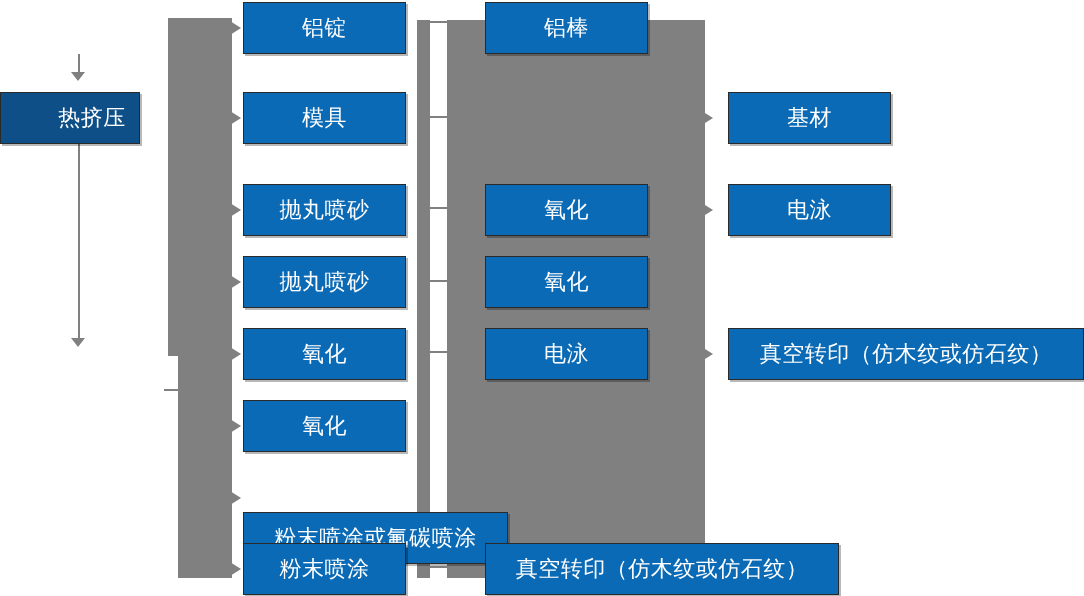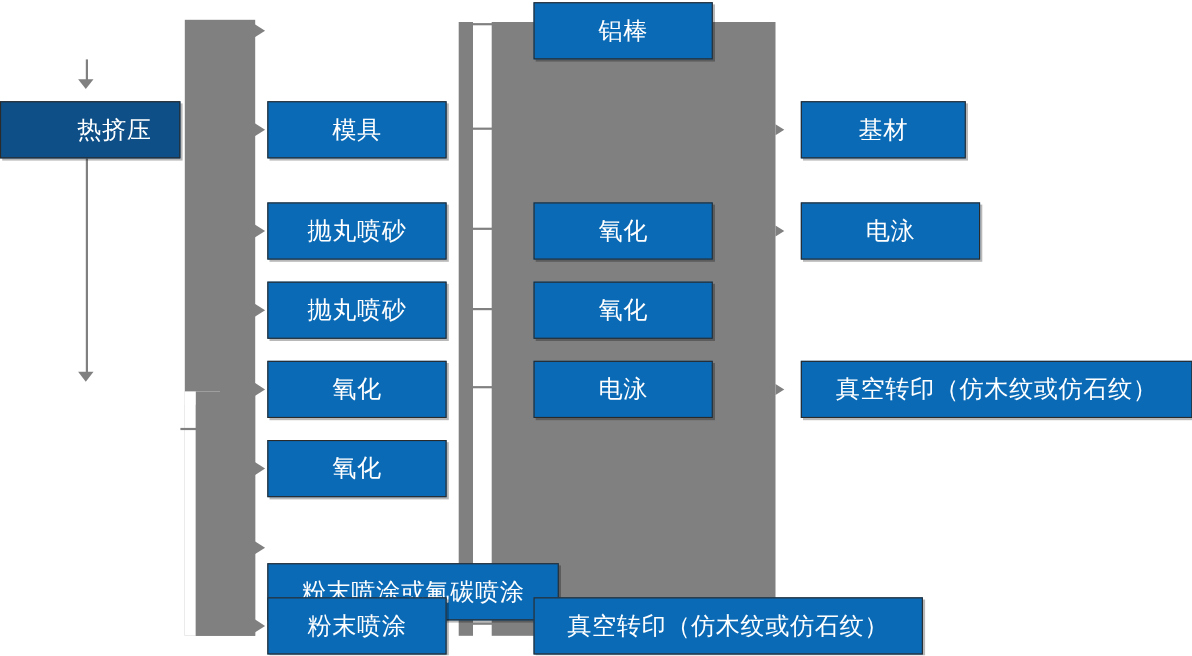--- a/index.html
+++ b/index.html
@@ -107,33 +107,34 @@
   <div class="gray-line" style="left:428px; top:116px; width:20px; height:2px;"></div>
   <div class="gray-line" style="left:428px; top:207px; width:20px; height:2px;"></div>
   <div class="gray-line" style="left:428px; top:280px; width:20px; height:2px;"></div>
   <div class="gray-line" style="left:428px; top:351px; width:20px; height:2px;"></div>
   <div class="gray-line" style="left:428px; top:566px; width:20px; height:2px;"></div>
 
   <div class="arrow-sm" style="left:705px; top:113px;"></div>
   <div class="arrow-sm" style="left:705px; top:205px;"></div>
   <div class="arrow-sm" style="left:705px; top:349px;"></div>
 
-  <div class="box dark" style="left:0px;  top:92px;  width:164px; height:52px;padding-left:44px;">热挤压</div>
+  <div class="box dark" style="left:0px;  top:92px;  width:140px; height:52px;padding-left:44px;">热挤压</div>
 
+  <div class="box light" style="left:243px; top:2px;   width:163px; height:52px;">铝锭</div>
   <div class="box light" style="left:243px; top:92px;  width:163px; height:52px;text-align:right;">模具</div>
   <div class="box light" style="left:243px; top:184px; width:163px; height:52px;">抛丸喷砂</div>
   <div class="box light" style="left:243px; top:256px; width:163px; height:52px;">抛丸喷砂</div>
   <div class="box light" style="left:243px; top:328px; width:163px; height:52px;">氧化</div>
   <div class="box light" style="left:243px; top:400px; width:163px; height:52px;">氧化</div>
   <div class="box light" style="left:243px; top:472px; width:265px; height:52px;margin-top:40px;">粉末喷涂或氟碳喷涂</div>
   <div class="box light" style="left:243px; top:543px; width:163px; height:52px;">粉末喷涂</div>
 
   <div class="box light" style="left:485px; top:2px;   width:163px; height:52px;">铝棒</div>
   <div class="box light" style="left:485px; top:184px; width:163px; height:52px;">氧化</div>
   <div class="box light" style="left:485px; top:256px; width:163px; height:52px;">氧化</div>
   <div class="box light" style="left:485px; top:328px; width:163px; height:52px;">电泳</div>
   <div class="box light" style="left:485px; top:543px; width:354px; height:52px;">真空转印（仿木纹或仿石纹）</div>
 
-  <div class="box light" style="left:728px; top:92px;  width:150px; height:52px;">基材</div>
+  <div class="box light" style="left:728px; top:92px;  width:163px; height:52px;">基材</div>
   <div class="box light" style="left:728px; top:184px; width:163px; height:52px;">电泳</div>
   <div class="box light" style="left:728px; top:328px; width:356px; height:52px;">真空转印（仿木纹或仿石纹）</div>
 
 </div>
 
 </body></html>

